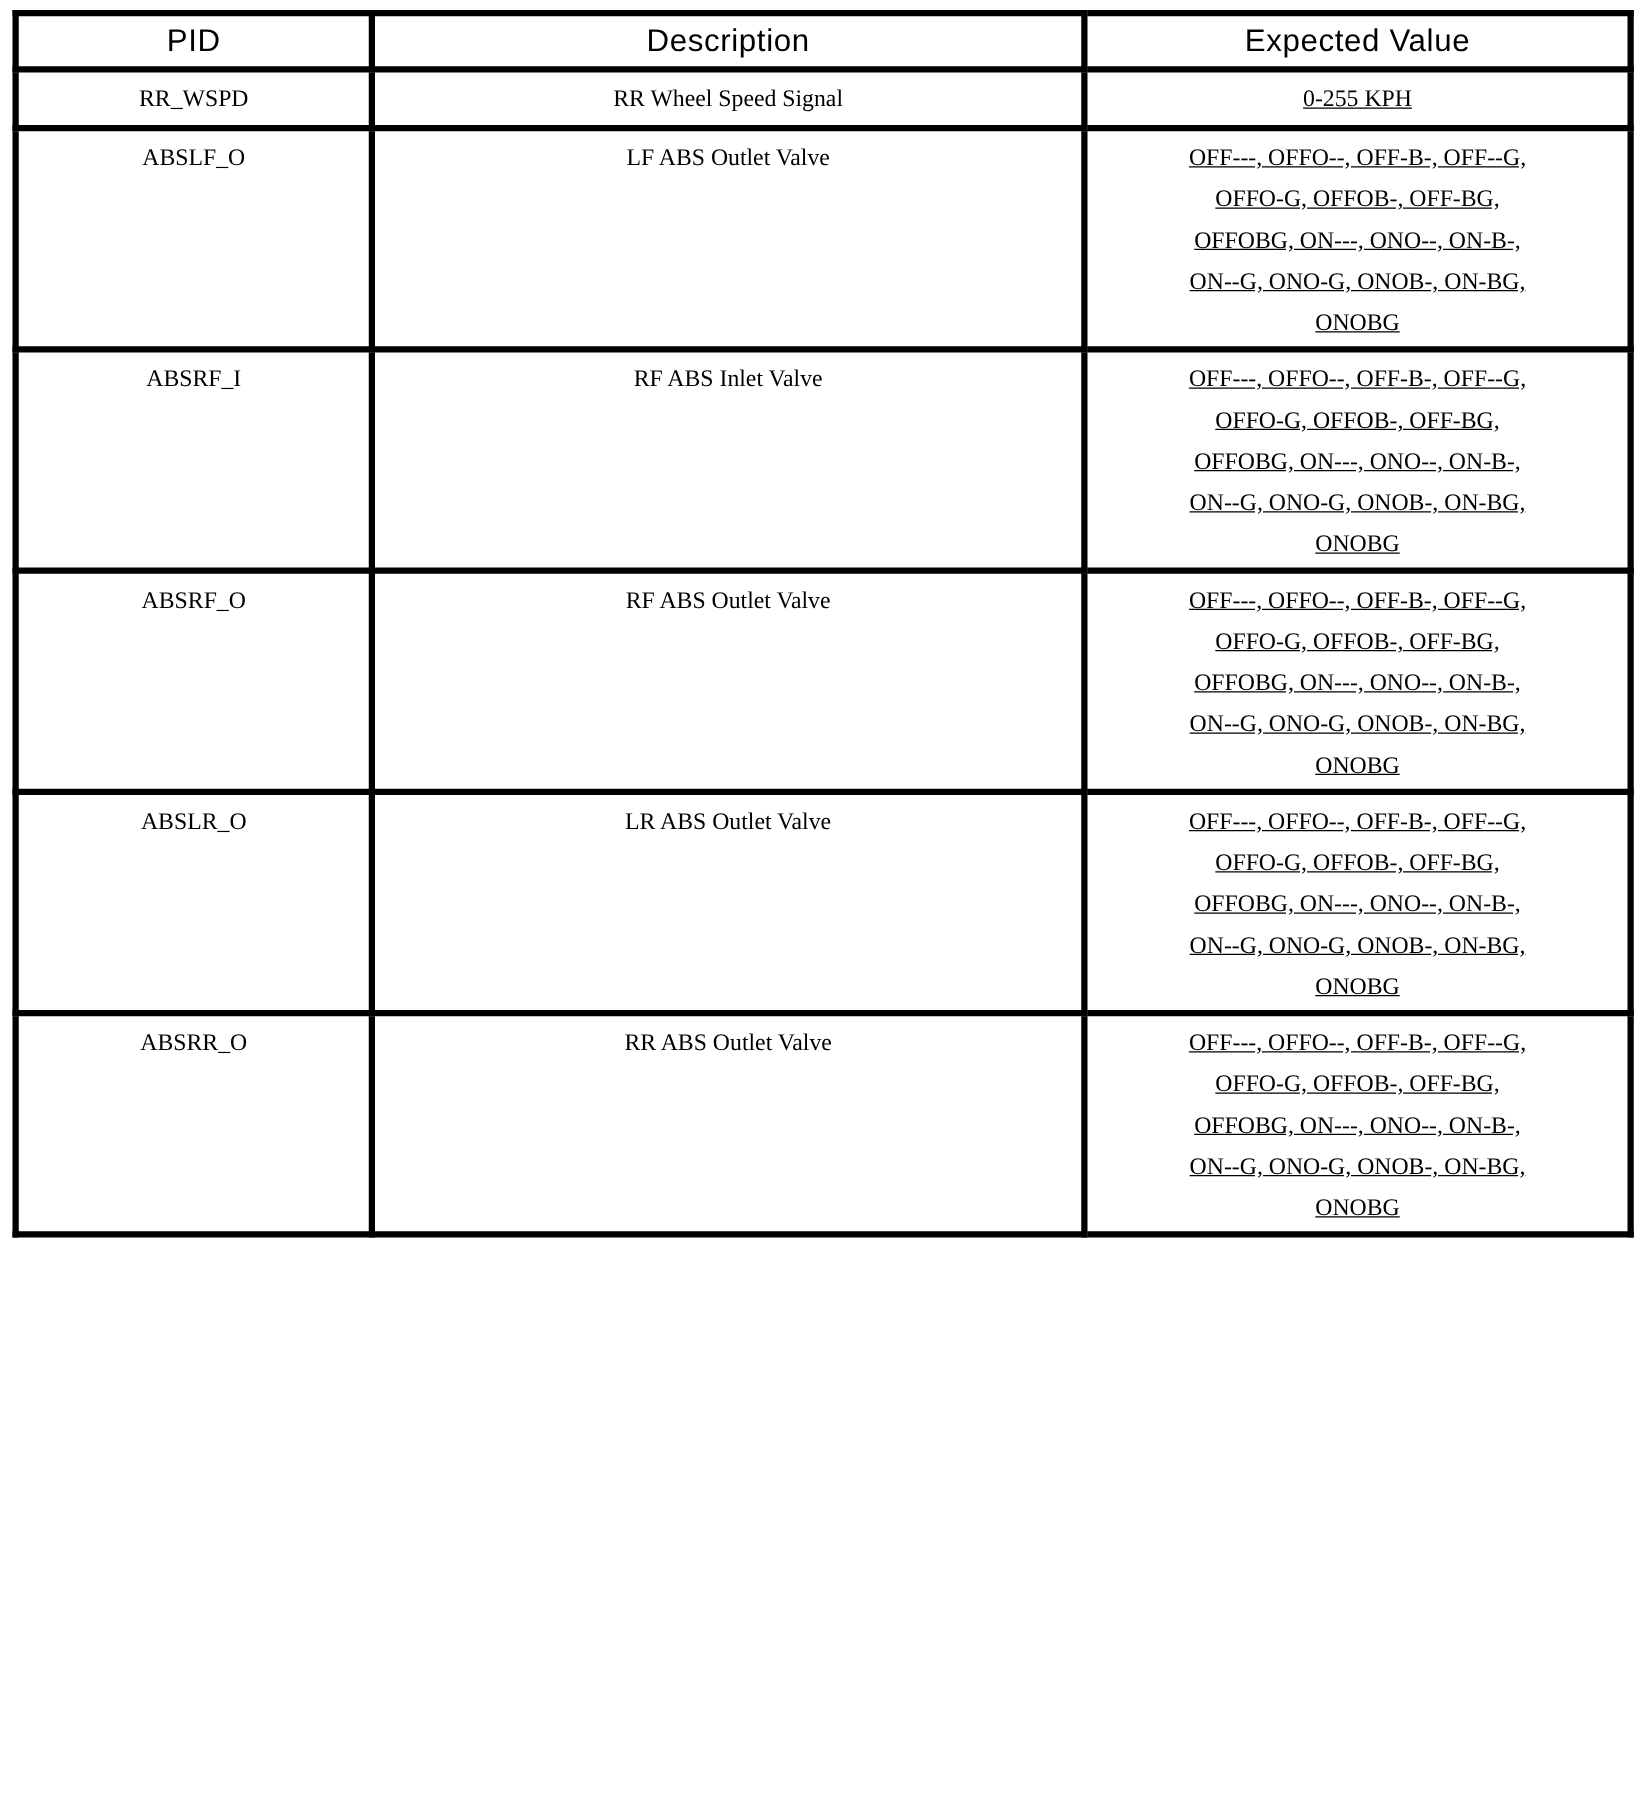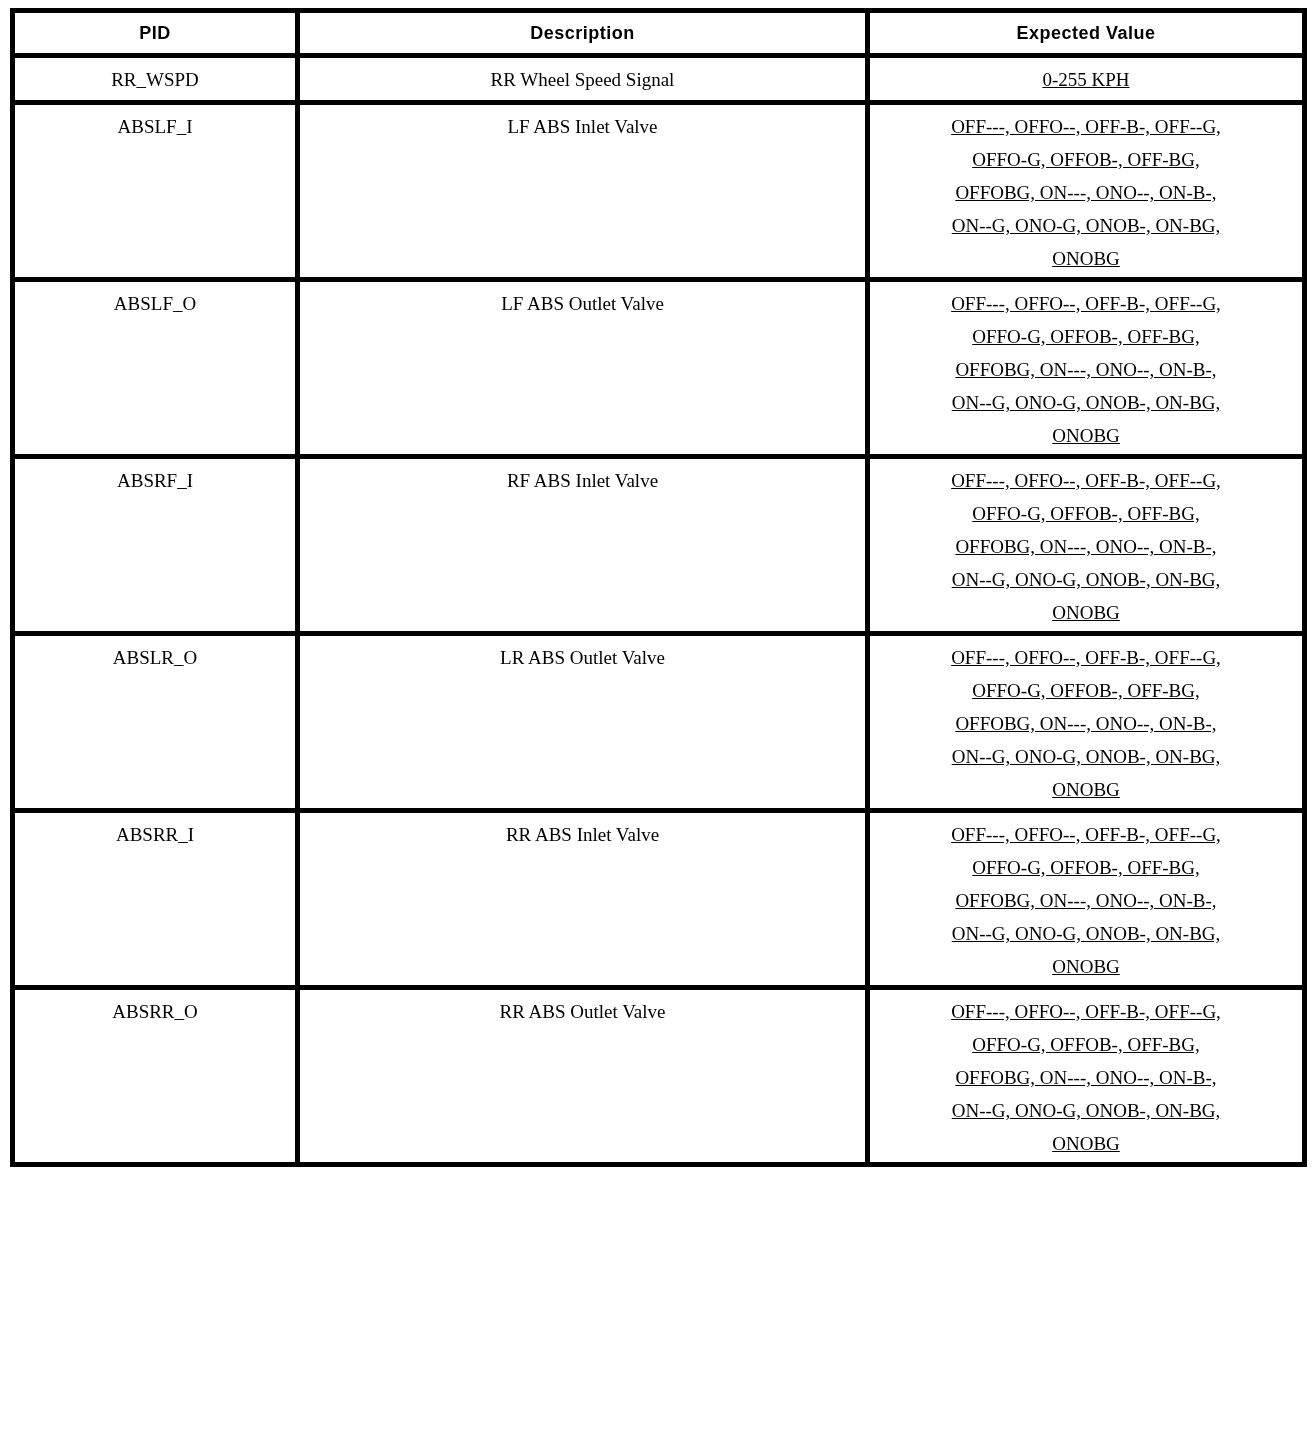--- a/index.html
+++ b/index.html
@@ -36,22 +36,22 @@
 
   table.pid-table th,
   table.pid-table td {
     border: 5px solid #000000;
     text-align: center;
     padding: 2px 8px;
     overflow: hidden;
   }
   table.pid-table th {
     font-family: "Liberation Sans", sans-serif;
-    font-weight: bold;
-    font-size: 18px;
+    font-weight: normal;
+    font-size: 25px;
     height: 36px;
     vertical-align: middle;
     letter-spacing: 0.5px;
   }
   table.pid-table td {
     font-family: "Liberation Serif", serif;
     font-size: 19px;
     line-height: 33px;
   }
   tr.row-short td {
@@ -85,58 +85,49 @@
         <th>Expected Value</th>
       </tr>
     </thead>
     <tbody>
       <tr class="row-short">
         <td class="cell-pid">RR_WSPD</td>
         <td class="cell-desc">RR Wheel Speed Signal</td>
         <td class="cell-expected">0-255 KPH</td>
       </tr>
       <tr class="row-tall">
-        <td class="cell-pid">ABSLF_I</td>
-        <td class="cell-desc">LF ABS Inlet Valve</td>
-        <td class="cell-expected">OFF---, OFFO--, OFF-B-, OFF--G,
-OFFO-G, OFFOB-, OFF-BG,
-OFFOBG, ON---, ONO--, ON-B-,
-ON--G, ONO-G, ONOB-, ON-BG,
-ONOBG</td>
-      </tr>
-      <tr class="row-tall">
         <td class="cell-pid">ABSLF_O</td>
         <td class="cell-desc">LF ABS Outlet Valve</td>
         <td class="cell-expected">OFF---, OFFO--, OFF-B-, OFF--G,
 OFFO-G, OFFOB-, OFF-BG,
 OFFOBG, ON---, ONO--, ON-B-,
 ON--G, ONO-G, ONOB-, ON-BG,
 ONOBG</td>
       </tr>
       <tr class="row-tall">
         <td class="cell-pid">ABSRF_I</td>
         <td class="cell-desc">RF ABS Inlet Valve</td>
         <td class="cell-expected">OFF---, OFFO--, OFF-B-, OFF--G,
 OFFO-G, OFFOB-, OFF-BG,
 OFFOBG, ON---, ONO--, ON-B-,
 ON--G, ONO-G, ONOB-, ON-BG,
 ONOBG</td>
       </tr>
       <tr class="row-tall">
-        <td class="cell-pid">ABSLR_O</td>
-        <td class="cell-desc">LR ABS Outlet Valve</td>
+        <td class="cell-pid">ABSRF_O</td>
+        <td class="cell-desc">RF ABS Outlet Valve</td>
         <td class="cell-expected">OFF---, OFFO--, OFF-B-, OFF--G,
 OFFO-G, OFFOB-, OFF-BG,
 OFFOBG, ON---, ONO--, ON-B-,
 ON--G, ONO-G, ONOB-, ON-BG,
 ONOBG</td>
       </tr>
       <tr class="row-tall">
-        <td class="cell-pid">ABSRR_I</td>
-        <td class="cell-desc">RR ABS Inlet Valve</td>
+        <td class="cell-pid">ABSLR_O</td>
+        <td class="cell-desc">LR ABS Outlet Valve</td>
         <td class="cell-expected">OFF---, OFFO--, OFF-B-, OFF--G,
 OFFO-G, OFFOB-, OFF-BG,
 OFFOBG, ON---, ONO--, ON-B-,
 ON--G, ONO-G, ONOB-, ON-BG,
 ONOBG</td>
       </tr>
       <tr class="row-tall">
         <td class="cell-pid">ABSRR_O</td>
         <td class="cell-desc">RR ABS Outlet Valve</td>
         <td class="cell-expected">OFF---, OFFO--, OFF-B-, OFF--G,

